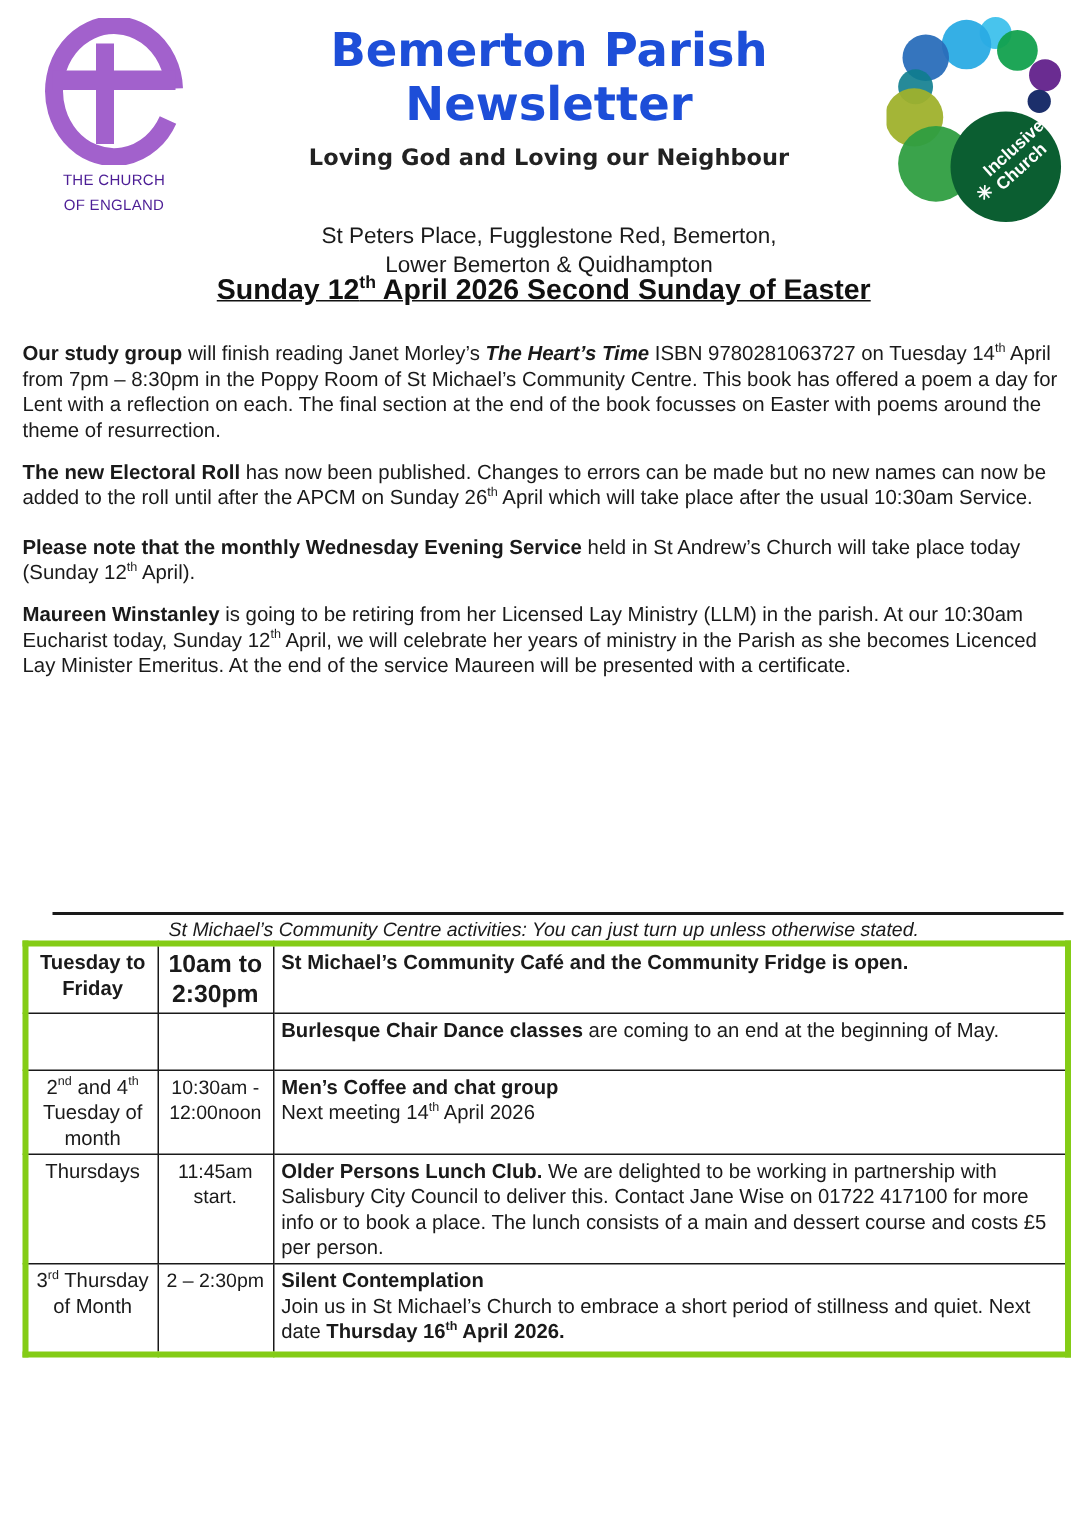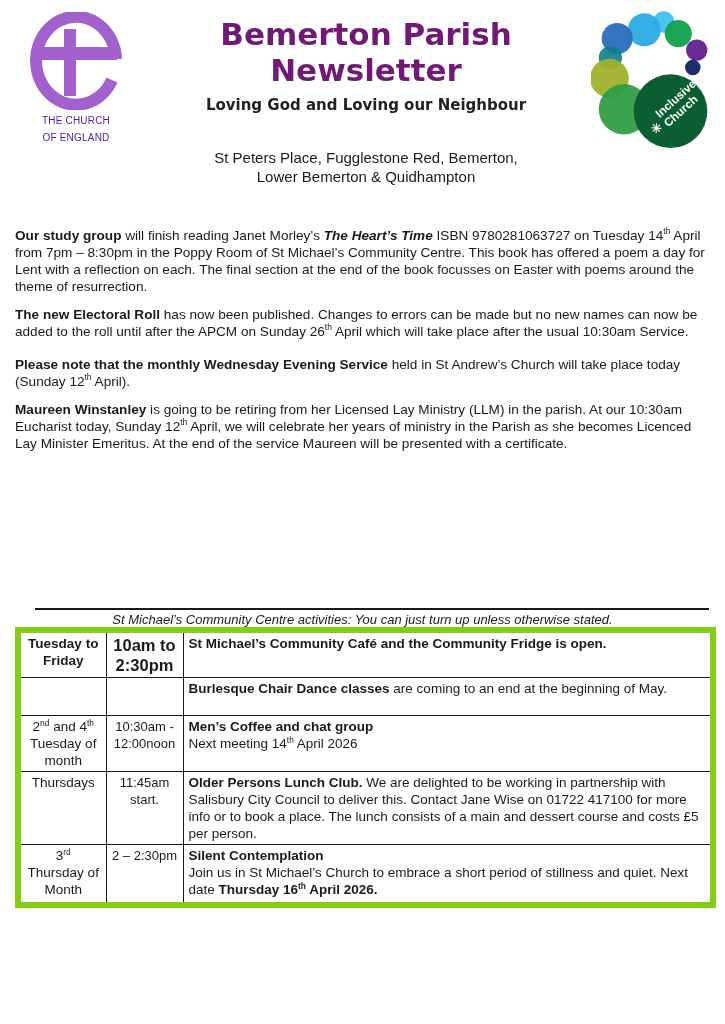--- a/index.html
+++ b/index.html
@@ -10,21 +10,21 @@
     font-family:"Liberation Sans", sans-serif; color:#1a1a1a;
   }
 
   
   .coe-logo { position:absolute; left:20px; top:12px; width:112px; text-align:center; }
   .coe-logo svg { display:block; margin:0 auto; }
   .coe-label { margin-top:2px; color:#4c1d95; font-size:10px; line-height:17px; letter-spacing:.2px; font-weight:normal; }
 
   .masthead { position:absolute; left:138px; top:16px; width:456px; text-align:center;
               font-family:"DejaVu Sans", sans-serif; }
-  .newsletter-title { color:#701a75; font-size:31px; font-weight:bold; letter-spacing:0; }
+  .newsletter-title { color:#1d4ed8; font-size:31px; font-weight:bold; letter-spacing:0; }
   .newsletter-subtitle { margin-top:8px; color:#222; font-size:15px; font-weight:bold; }
   .newsletter-address { margin-top:34px; font-family:"Liberation Sans", sans-serif;
                         font-size:15px; line-height:19px; color:#1a1a1a; }
 
   .inclusive-logo { position:absolute; right:6px; top:4px; }
 
   
   .doc-heading { position:absolute; top:183px; left:0; width:725px; text-align:center;
                  font-size:19px; font-weight:bold; text-decoration:underline; color:#111; }
 
@@ -34,21 +34,21 @@
   .content p { margin-bottom:11px; }
   .content p:nth-of-type(3) { margin-top:16px; }
   sup { font-size:.62em; vertical-align:super; line-height:0; }
 
   
   .activities { position:absolute; top:608px; left:0; width:655px; }
   .divider { margin-left:35px; width:674px; border-top:2px solid #1a1a1a; }
   .activities-intro { margin-top:2px; width:725px; text-align:center;
                       font-size:13px; font-style:italic; color:#1a1a1a; }
   table.activities-table { margin-left:15px; width:695px; border-collapse:collapse;
-                           border:6px solid #84cc16; table-layout:fixed;
+                           border:4px solid #84cc16; table-layout:fixed;
                            font-size:13.5px; line-height:17px; }
   table.activities-table td { border:1px solid #1a1a1a; padding:2px 5px; vertical-align:top; }
   td.col-when  { width:88px; text-align:center; vertical-align:middle; padding:2px 2px; }
   td.col-time  { width:77px; text-align:center; vertical-align:middle; font-size:13px; padding:2px 2px; }
   td.col-time.time-big { font-size:16.5px; font-weight:bold; line-height:20px; }
   td.col-desc  { width:530px; }
   td.col-desc.center { text-align:center; }
   tr.r1 { height:46px; } tr.r2 { height:38px; } tr.r3 { height:54px; }
   tr.r4 { height:70px;padding-left:28px; } tr.r5 { height:60px; } tr.r6 { height:40px; }
 </style>
@@ -96,20 +96,21 @@
         <circle cx="82" cy="110" r="38" fill="#0b5e31"></circle>
       </g>
       <g transform="translate(82,110) rotate(-42)" fill="#ffffff" font-family="Liberation Sans, sans-serif" font-size="12" font-weight="bold">
         <text x="-28" y="8" font-size="13">✳</text>
         <text x="-13" y="-2">Inclusive</text>
         <text x="-13" y="11">Church</text>
       </g>
     </svg>
   </div>
 
+  <div class="doc-heading"><span>Sunday 12</span><sup>th</sup><span> April 2026 Second Sunday of Easter</span></div>
 
   <div class="content">
     <p><span style="font-weight: bold;">Our study group</span><span> will finish reading Janet Morley’s </span><span style="font-weight: bold; font-style: italic;">The Heart’s Time</span><span> ISBN 9780281063727 on Tuesday 14</span><sup>th</sup><span> April from 7pm – 8:30pm in the Poppy Room of St Michael’s Community Centre.  This book has offered a poem a day for Lent with a reflection on each.  The final section at the end of the book focusses on Easter with poems around the theme of resurrection.</span></p>
     <p><span style="font-weight: bold;">The new Electoral Roll</span><span> has now been published. Changes to errors can be made but no new names can now be added to the roll until after the APCM on Sunday 26</span><sup>th</sup><span> April which will take place after the usual 10:30am Service.</span></p>
     <p><span style="font-weight: bold;">Please note that the monthly Wednesday Evening Service</span><span> held in St Andrew’s Church will take place today (Sunday 12</span><sup>th</sup><span> April).</span></p>
     <p><span style="font-weight: bold;">Maureen Winstanley</span><span> is going to be retiring from her Licensed Lay Ministry (LLM) in the parish. At our 10:30am Eucharist today, Sunday 12</span><sup>th</sup><span> April, we will celebrate her years of ministry in the Parish as she becomes Licenced Lay Minister Emeritus. At the end of the service Maureen will be presented with a certificate.</span></p>
   </div>
 
   <div class="activities">
     <div class="divider"></div>

